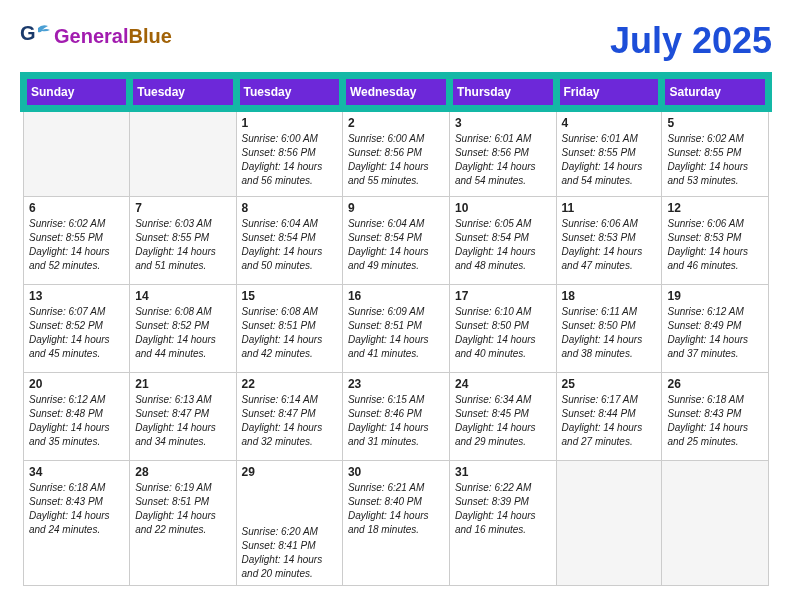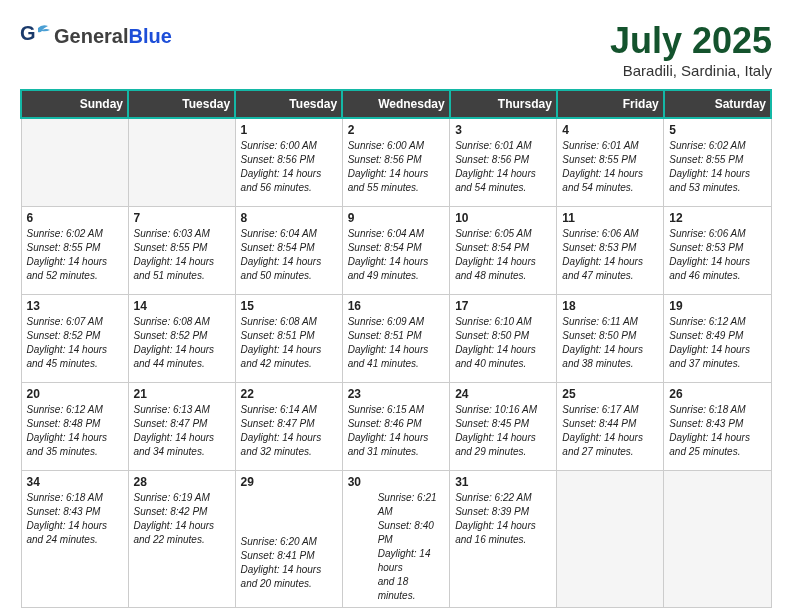--- a/index.html
+++ b/index.html
@@ -20,39 +20,39 @@
       display: flex;
       flex-direction: column;
       align-items: flex-start;
     }
     .title-block {
       text-align: right;
     }
     .month-year {
       font-size: 36px;
       font-weight: bold;
-      color: #14532d;
+      color: #1d4ed8;
     }
     .location {
       font-size: 15px;
       color: #333;
     }
     .calendar {
       width: 100%;
       border-collapse: collapse;
       font-size: 11px;
     }
     .calendar th {
-      background-color: #404040;
+      background-color: #6d28d9;
       color: #fff;
       padding: 6px 4px;
-      text-align: right;
+      text-align: left;
       font-size: 12px;
       font-weight: bold;
-      border: 2px solid #14b8a6;
+      border: 7px solid #14b8a6;
     }
     .calendar td {
       border: 1px solid #ccc;
       vertical-align: top;
       padding: 4px 5px;
       width: 108px;
       min-height: 80px;
       height: 88px;
       color: #222;
       background: #fff;
@@ -84,28 +84,27 @@
 <div class="header">
   <div class="logo">
     <div class="logo-wrapper">
       <svg width="32" height="32" viewBox="0 0 32 32">
         <text x="0" y="20" font-size="20" font-weight="bold" fill="#1a3a6b">G</text>
 
         <path d="M18 8 Q22 4 28 6 Q24 8 22 10 Q26 8 30 10 Q26 12 22 11 Q20 13 18 12 Z" fill="#4a9fd4"></path>
       </svg>
       <div>
         <div style="font-size:20px;font-weight:bold;color:#1a3a6b;line-height:1.1;">
-          <span style="color:#404040;">General</span><span style="color:#1d4ed8;">Blue</span>
+          <span style="color:#a21caf;">General</span><span style="color:#a16207;">Blue</span>
         </div>
       </div>
     </div>
   </div>
   <div class="title-block">
     <div class="month-year">July 2025</div>
-    <div class="location">Baradili, Sardinia, Italy</div>
   </div>
 </div>
 
 <table class="calendar">
   <thead>
     <tr id="header-row">
     <th>Sunday</th>
         <th>Tuesday</th>
         <th>Tuesday</th>
         <th>Wednesday</th>
@@ -280,21 +279,21 @@
         </td>
         <td>
           <span class="day-num">23</span>
           <div class="day-info" style="white-space: pre-line;">Sunrise: 6:15 AM
 Sunset: 8:46 PM
 Daylight: 14 hours
 and 31 minutes.</div>
         </td>
         <td>
           <span class="day-num">24</span>
-          <div class="day-info" style="white-space: pre-line;">Sunrise: 10:16 AM
+          <div class="day-info" style="white-space: pre-line;">Sunrise: 6:34 AM
 Sunset: 8:45 PM
 Daylight: 14 hours
 and 29 minutes.</div>
         </td>
         <td>
           <span class="day-num">25</span>
           <div class="day-info" style="white-space: pre-line;">Sunrise: 6:17 AM
 Sunset: 8:44 PM
 Daylight: 14 hours
 and 27 minutes.</div>
@@ -311,34 +310,34 @@
         <td>
           <span class="day-num">34</span>
           <div class="day-info" style="white-space: pre-line;">Sunrise: 6:18 AM
 Sunset: 8:43 PM
 Daylight: 14 hours
 and 24 minutes.</div>
         </td>
         <td>
           <span class="day-num">28</span>
           <div class="day-info" style="white-space: pre-line;">Sunrise: 6:19 AM
-Sunset: 8:42 PM
+Sunset: 8:51 PM
 Daylight: 14 hours
 and 22 minutes.</div>
         </td>
         <td>
           <span class="day-num">29</span>
           <div class="day-info" style="white-space: pre-line; margin-top: 46px;">Sunrise: 6:20 AM
 Sunset: 8:41 PM
 Daylight: 14 hours
 and 20 minutes.</div>
         </td>
         <td>
           <span class="day-num">30</span>
-          <div class="day-info" style="white-space: pre-line; margin-left: 30px;">Sunrise: 6:21 AM
+          <div class="day-info" style="white-space: pre-line;">Sunrise: 6:21 AM
 Sunset: 8:40 PM
 Daylight: 14 hours
 and 18 minutes.</div>
         </td>
         <td>
           <span class="day-num">31</span>
           <div class="day-info" style="white-space: pre-line;">Sunrise: 6:22 AM
 Sunset: 8:39 PM
 Daylight: 14 hours
 and 16 minutes.</div>

